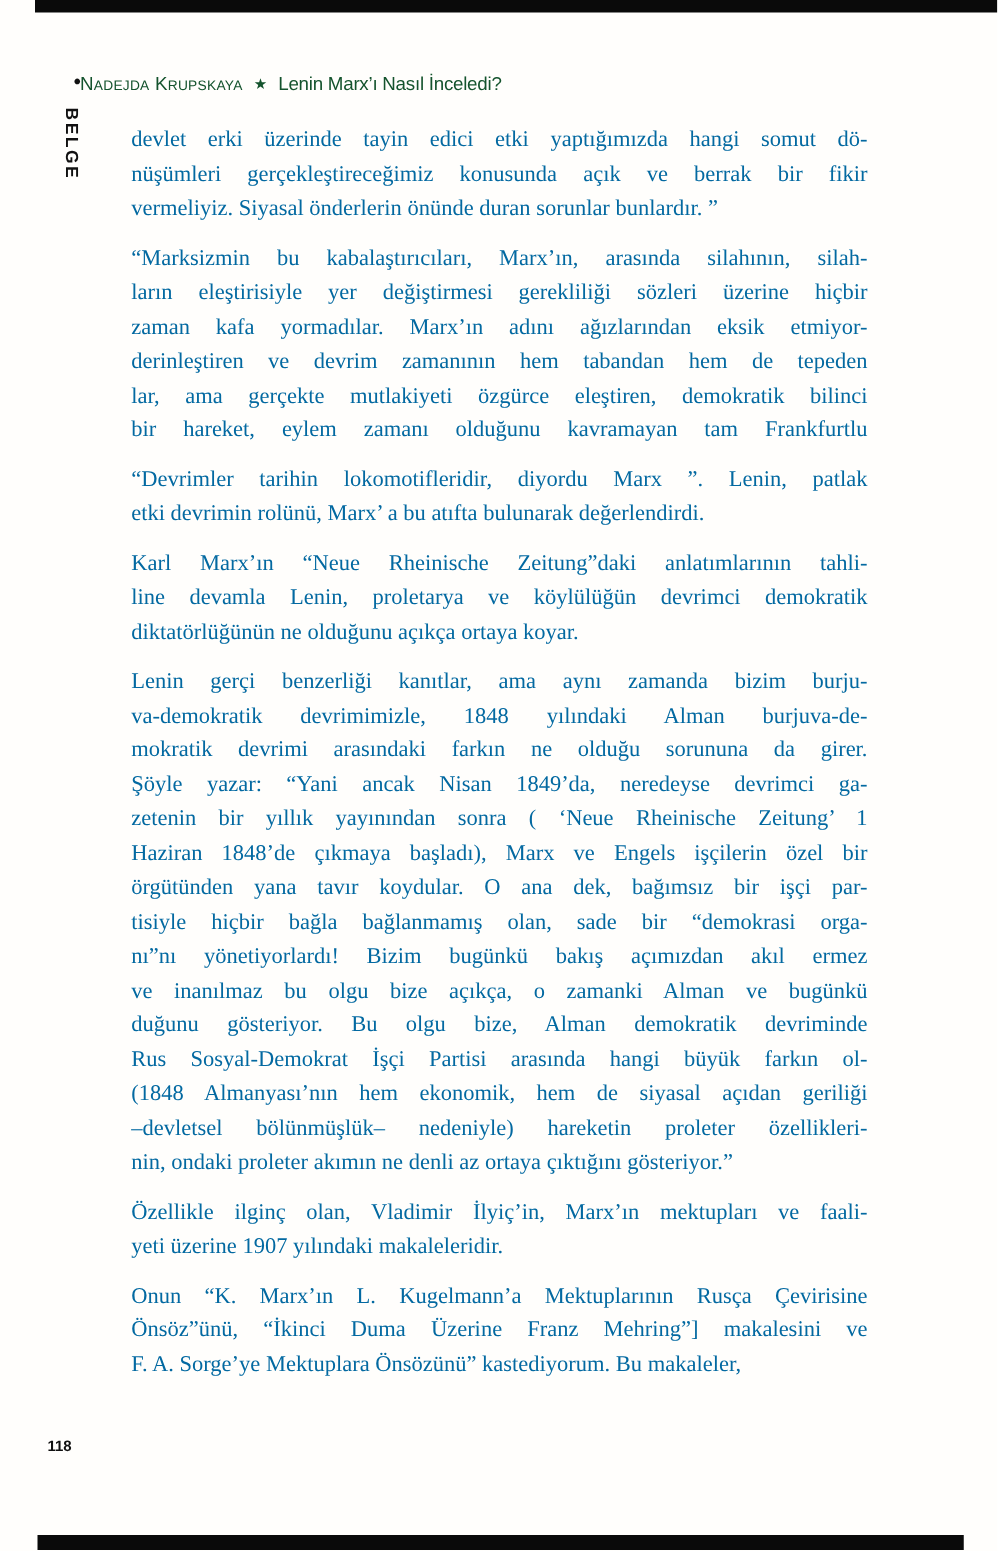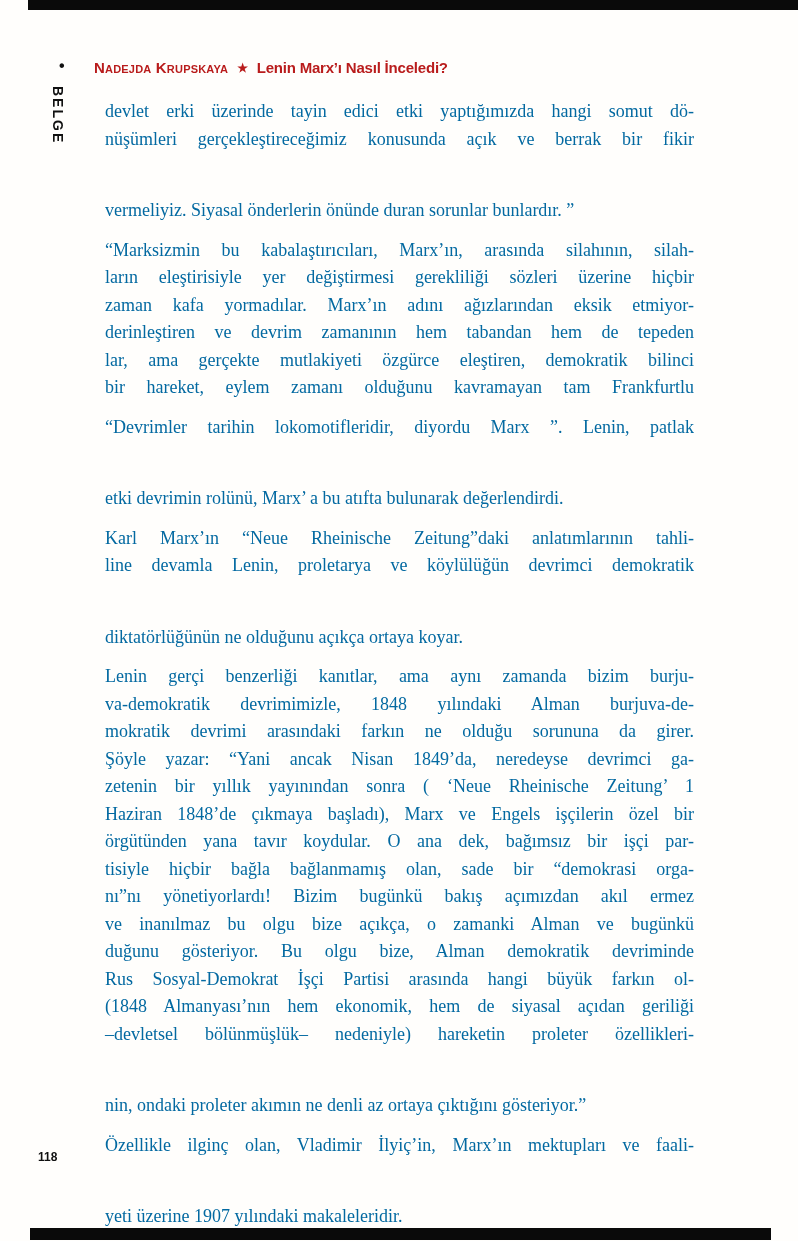--- a/index.html
+++ b/index.html
@@ -36,26 +36,26 @@
     writing-mode: vertical-rl;
     font-family: "Liberation Sans", sans-serif;
     font-weight: 700;
     font-size: 14px;
     letter-spacing: 2px;
     color: #111;
   }
 
   .running-header {
     position: absolute;
-    left: 94px;
+    left: 64px;
     top: 59px;
     font-family: "Liberation Sans", sans-serif;
     font-size: 15px;
-    font-weight: 700;
-    color: #b91c1c;
+    font-weight: 400;
+    color: #14532d;
     white-space: nowrap;
     letter-spacing: -0.2px;
   }
   .running-header .author { font-variant: small-caps; letter-spacing: 0.2px; }
   .running-header .star { font-size: 12px; padding: 0 5px; position: relative; top: -1px; }
   .running-header .title { letter-spacing: -0.2px; }
 
   .page-body {
     position: absolute;
     left: 105px;
@@ -66,21 +66,20 @@
   .paragraph .line {
     font-size: 18px;
     line-height: 27.5px;
     text-align: justify;
     text-align-last: justify;
     white-space: normal;
     color: #0369a1;
   }
   .paragraph .line.last {
     text-align-last: left;
-    margin-top: 44px;
   }
 
   .page-number {
     position: absolute;
     left: 38px;
     top: 1150px;
     font-family: "Liberation Sans", sans-serif;
     font-size: 12px;
     font-weight: 700;
     color: #101010;
@@ -140,17 +139,22 @@
         <div class="line">duğunu gösteriyor. Bu olgu bize, Alman demokratik devriminde</div>
         <div class="line">Rus Sosyal-Demokrat İşçi Partisi arasında hangi büyük farkın ol-</div>
         <div class="line">(1848 Almanyası’nın hem ekonomik, hem de siyasal açıdan geriliği</div>
         <div class="line">–devletsel bölünmüşlük– nedeniyle) hareketin proleter özellikleri-</div>
         <div class="line last">nin, ondaki proleter akımın ne denli az ortaya çıktığını gösteriyor.”</div>
       </div>
       <div class="paragraph">
         <div class="line">Özellikle ilginç olan, Vladimir İlyiç’in, Marx’ın mektupları ve faali-</div>
         <div class="line last">yeti üzerine 1907 yılındaki makaleleridir.</div>
       </div>
+      <div class="paragraph">
+        <div class="line">Onun “K. Marx’ın L. Kugelmann’a Mektuplarının Rusça Çevirisine</div>
+        <div class="line">Önsöz”ünü, “İkinci Duma Üzerine Franz Mehring”] makalesini ve</div>
+        <div class="line last">F. A. Sorge’ye Mektuplara Önsözünü” kastediyorum. Bu makaleler,</div>
+      </div>
     </div>
 
   <div class="page-number">118</div>
 
 </div>
 
 </body></html>

